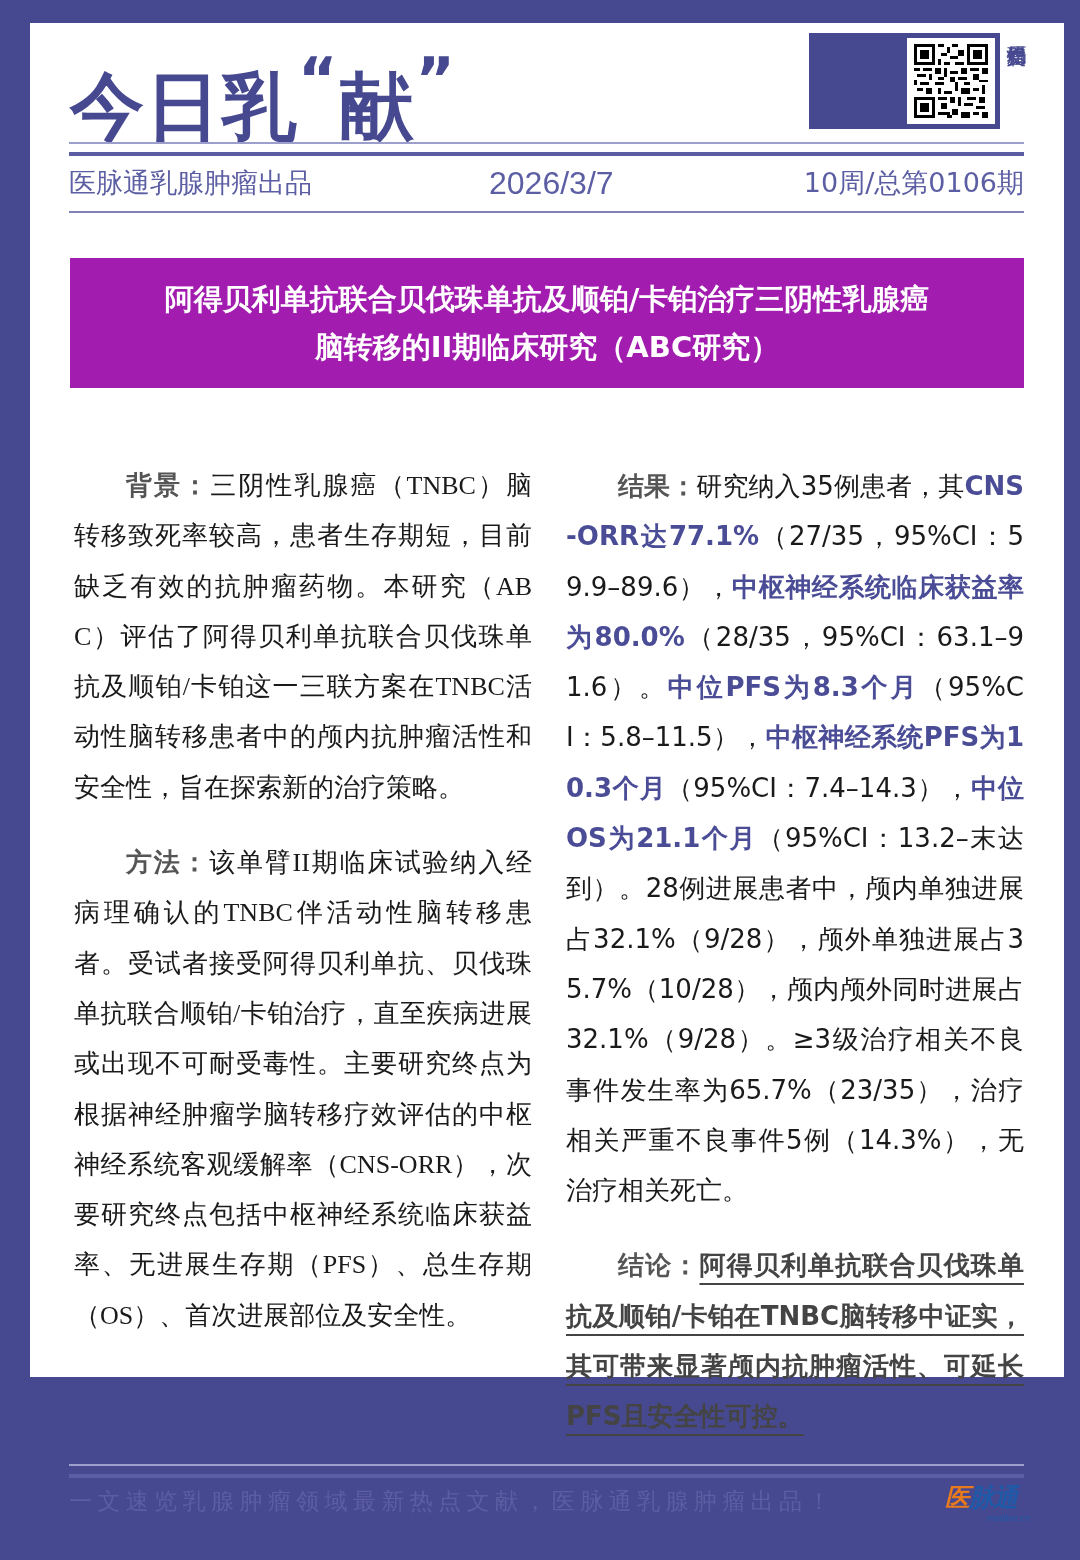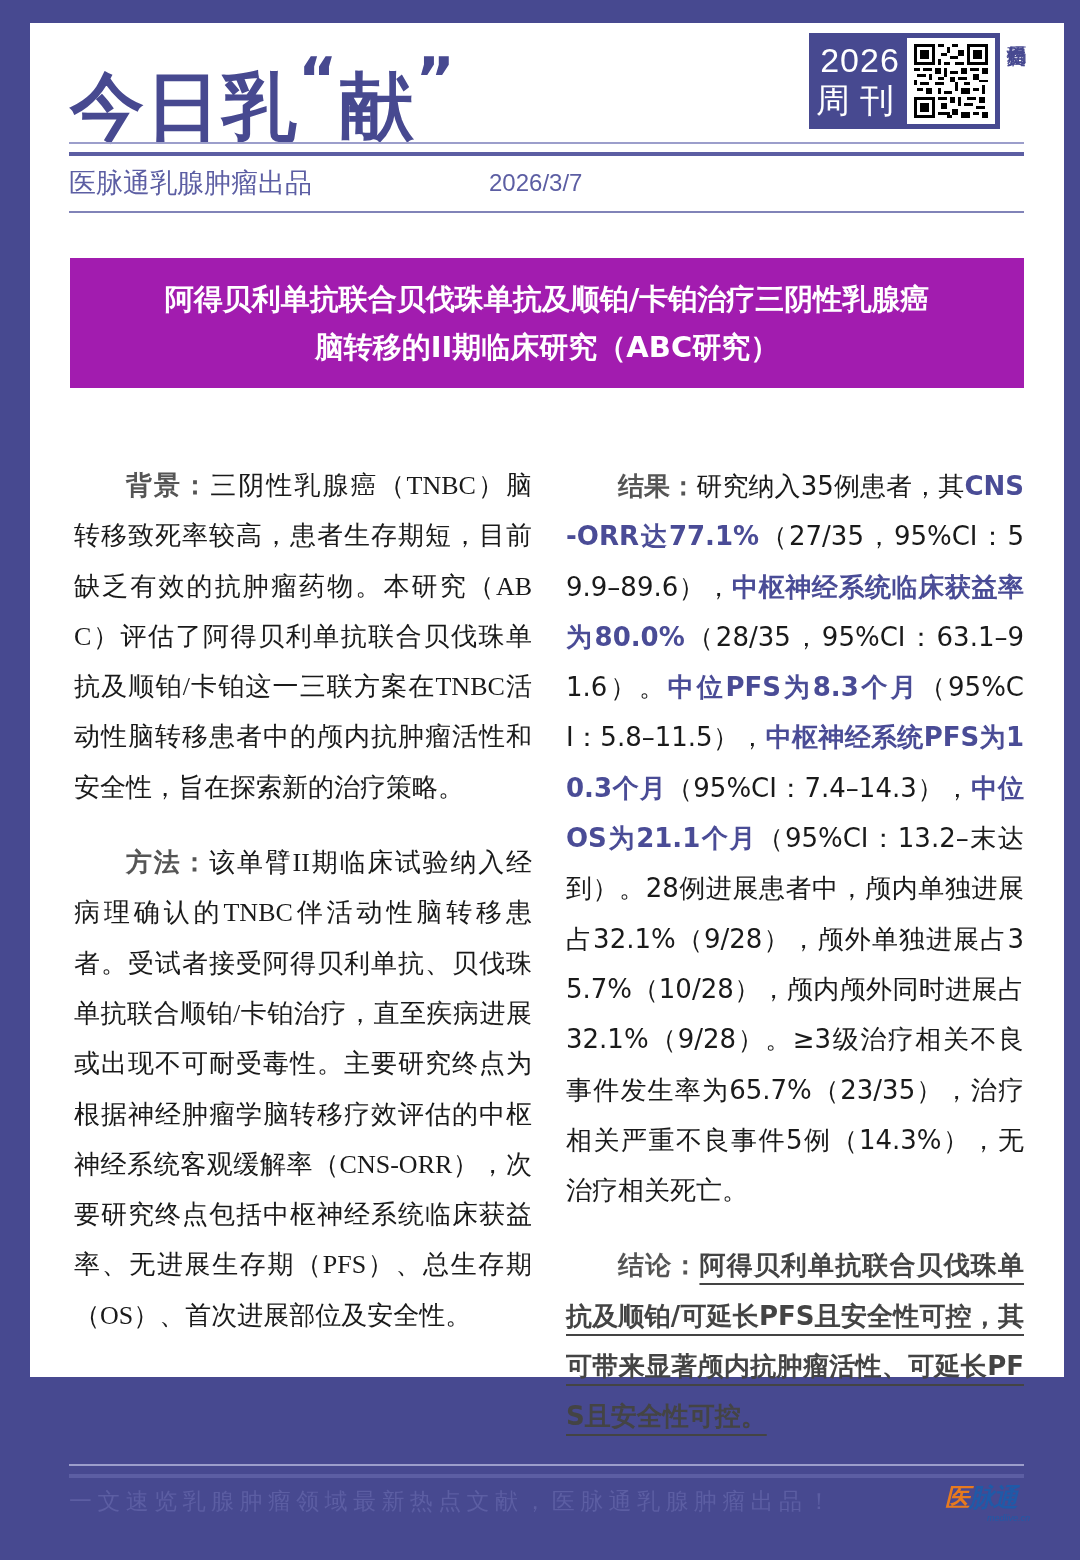--- a/index.html
+++ b/index.html
@@ -69,21 +69,21 @@
     .rule.thick { top: 129px; height: 4px; background: #5c5ea3; }
     .rule.thin2 { top: 188px; height: 2px; background: #8183b8; }
     .meta-row {
       position: absolute;
       left: 39px; top: 140px;
       width: 955px; height: 40px;
       display: flex; justify-content: space-between; align-items: center;
       color: #5c5ea3;
       font-size: 27px;
     }
-    .meta-row .date { font-family: "Liberation Sans", sans-serif; font-size: 24px; position: absolute; left: 420px; }
+    .meta-row .date { font-family: "Liberation Sans", sans-serif; font-size: 32px; position: absolute; left: 420px; }
     
     .title-box {
       position: absolute;
       left: 40px; top: 235px;
       width: 954px; height: 130px;
       background: #a21caf;
       color: #ffffff;
       display: flex; flex-direction: column; align-items: center; justify-content: center;
       font-weight: bold;
       font-size: 29px;
@@ -147,24 +147,20 @@
 <div class="page">
 
   <div class="logo-title">
     <span>今日乳</span>
     <span class="q">“</span>
     <span>献</span>
     <span class="q">”</span>
   </div>
 
   <div class="issue-box">
-    <div class="issue-text">
-      <div class="issue-year">2026</div>
-      <div class="issue-kind">周刊</div>
-    </div>
     <div class="qr">
       <svg viewBox="0 0 25 25" shape-rendering="crispEdges">
         <rect width="25" height="25" fill="#fff"></rect>
         <g fill="#000">
           <rect x="0" y="0" width="7" height="7"></rect>
             <rect x="1" y="1" width="5" height="5" fill="#fff"></rect>
             <rect x="2" y="2" width="3" height="3"></rect>
           <rect x="18" y="0" width="7" height="7"></rect>
             <rect x="19" y="1" width="5" height="5" fill="#fff"></rect>
             <rect x="20" y="2" width="3" height="3"></rect>
@@ -226,36 +222,37 @@
     </div>
   </div>
   <div class="scan-label">扫码看原文</div>
 
   <div class="rule thin1"></div>
   <div class="rule thick"></div>
 
   <div class="meta-row">
     <span>医脉通乳腺肿瘤出品</span>
     <span class="date">2026/3/7</span>
+    <span>10周/总第0106期</span>
   </div>
   <div class="rule thin2"></div>
 
   <div class="title-box">
     <div>阿得贝利单抗联合贝伐珠单抗及顺铂/卡铂治疗三阴性乳腺癌</div>
     <div>脑转移的II期临床研究（ABC研究）</div>
   </div>
 
   <div class="col left">
     <p class="para"><span class="label">背景：</span><span>三阴性乳腺癌（TNBC）脑转移致死率较高，患者生存期短，目前缺乏有效的抗肿瘤药物。本研究（ABC）评估了阿得贝利单抗联合贝伐珠单抗及顺铂/卡铂这一三联方案在TNBC活动性脑转移患者中的颅内抗肿瘤活性和安全性，旨在探索新的治疗策略。</span></p>
     <p class="para"><span class="label">方法：</span><span>该单臂II期临床试验纳入经病理确认的TNBC伴活动性脑转移患者。受试者接受阿得贝利单抗、贝伐珠单抗联合顺铂/卡铂治疗，直至疾病进展或出现不可耐受毒性。主要研究终点为根据神经肿瘤学脑转移疗效评估的中枢神经系统客观缓解率（CNS-ORR），次要研究终点包括中枢神经系统临床获益率、无进展生存期（PFS）、总生存期（OS）、首次进展部位及安全性。</span></p>
   </div>
 
   <div class="col right">
     <p class="para"><span class="label">结果：</span><span>研究纳入35例患者，其</span><span class="hl">CNS-ORR达77.1%</span><span>（27/35，95%CI：59.9–89.6），</span><span class="hl">中枢神经系统临床获益率为80.0%</span><span>（28/35，95%CI：63.1–91.6）。</span><span class="hl">中位PFS为8.3个月</span><span>（95%CI：5.8–11.5），</span><span class="hl">中枢神经系统PFS为10.3个月</span><span>（95%CI：7.4–14.3），</span><span class="hl">中位OS为21.1个月</span><span>（95%CI：13.2–末达到）。28例进展患者中，颅内单独进展占32.1%（9/28），颅外单独进展占35.7%（10/28），颅内颅外同时进展占32.1%（9/28）。≥3级治疗相关不良事件发生率为65.7%（23/35），治疗相关严重不良事件5例（14.3%），无治疗相关死亡。</span></p>
-    <p class="para conclusion"><span class="label">结论：</span><span class="concl">阿得贝利单抗联合贝伐珠单抗及顺铂/可延长PFS且安全性可控，其可带来显著颅内抗肿瘤活性、可延长PFS且安全性可控。</span></p>
+    <p class="para conclusion"><span class="label">结论：</span><span class="concl">阿得贝利单抗联合贝伐珠单抗及顺铂/卡铂在TNBC脑转移中证实，其可带来显著颅内抗肿瘤活性、可延长PFS且安全性可控。</span></p>
   </div>
 
   <div class="frule thin"></div>
   <div class="frule thick"></div>
   <div class="slogan">一文速览乳腺肿瘤领域最新热点文献，医脉通乳腺肿瘤出品！</div>
   <div class="brand-logo">
     <span class="cn"><span class="first">医</span><span>脉通</span></span>
     <span class="dom">medlive.cn</span>
   </div>
 </div>

